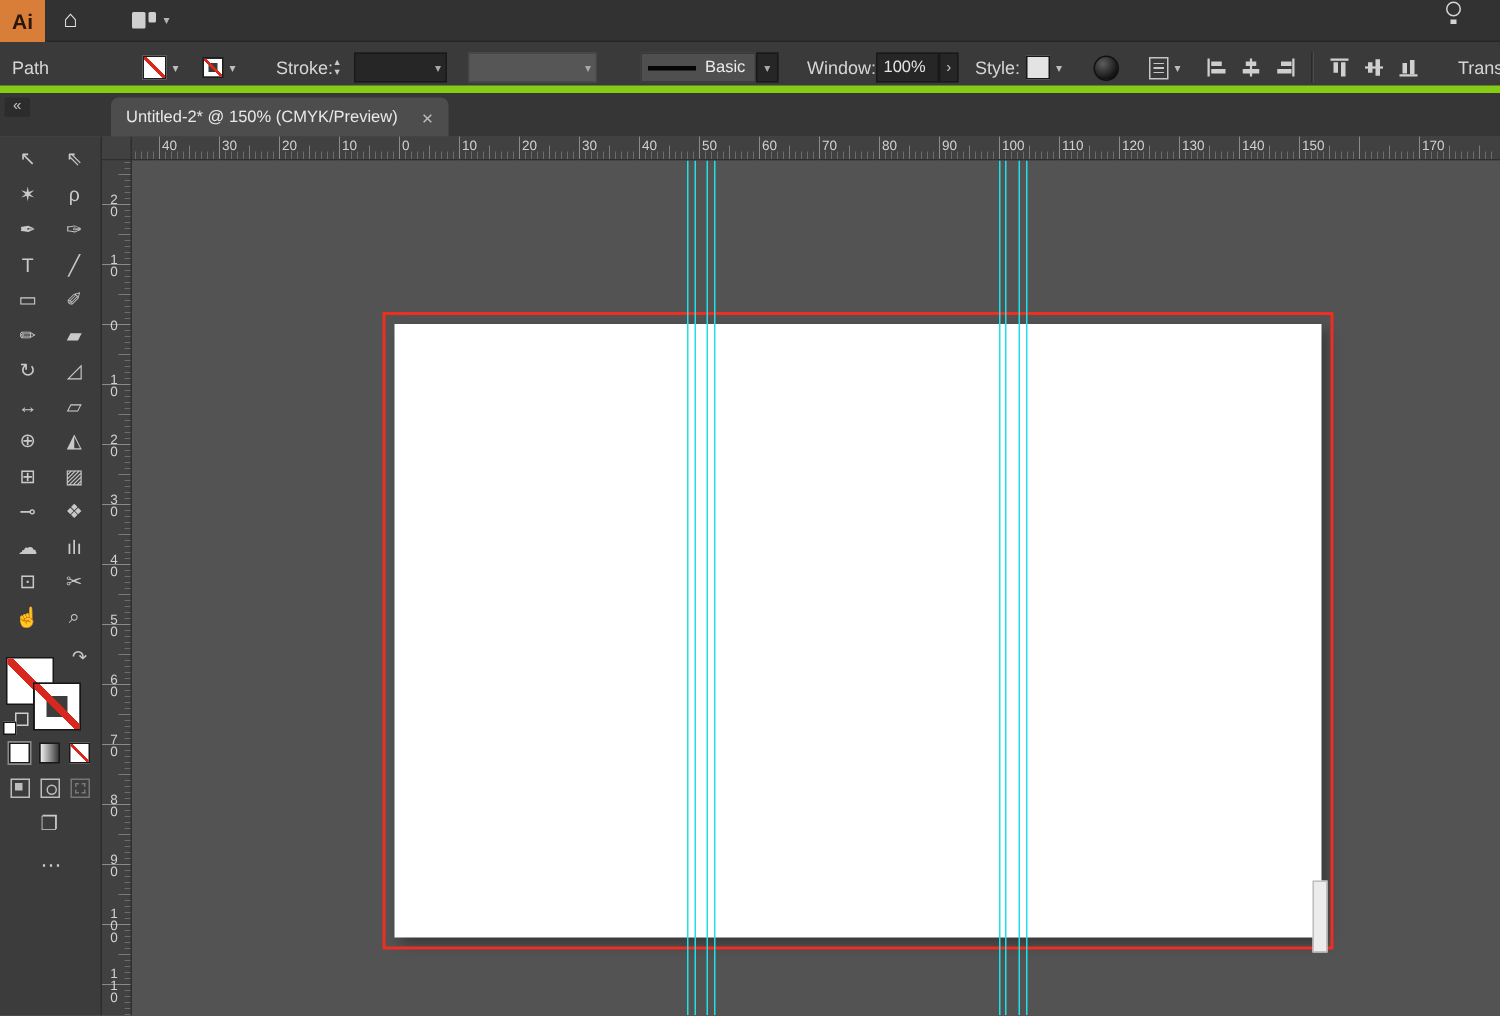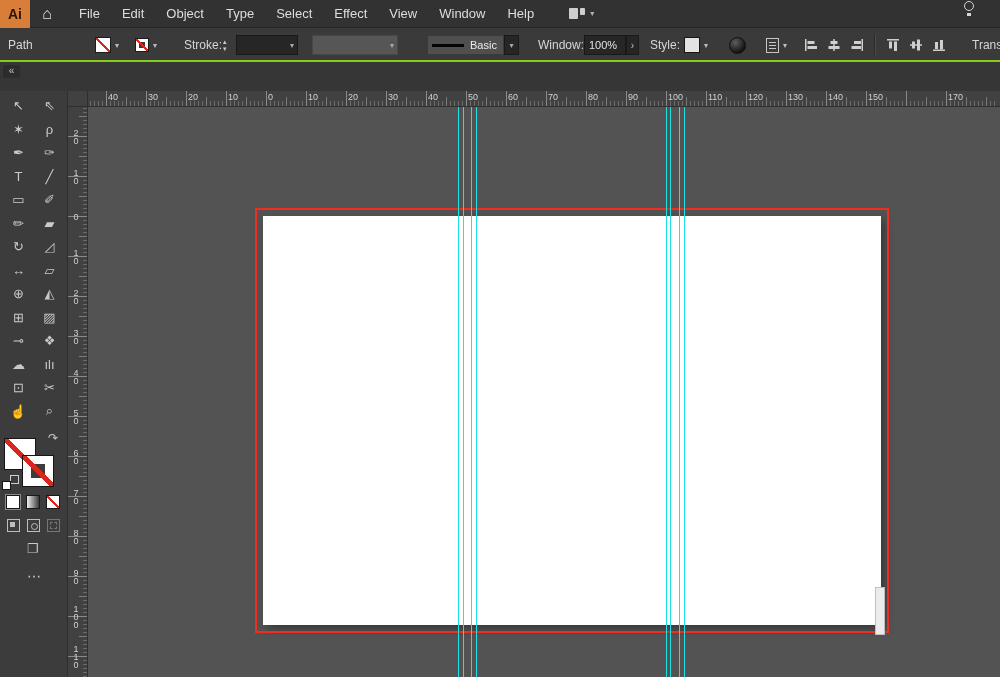--- a/index.html
+++ b/index.html
@@ -18,21 +18,21 @@
   .ws-tiles i{display:block;background:#cfcfcf;border-radius:1px;}
   .ws-tiles i:first-child{width:9px;height:11px;}
   .ws-tiles i:last-child{width:5px;height:7px;}
   .chev{font-size:8px;color:#b5b5b5;}
   .spacer{flex:1;}
   .bulb{margin-right:24px;position:relative;width:14px;height:17px;}
   .bulb-c{position:absolute;left:2px;top:1px;width:10px;height:10px;border:1.5px solid #d5d5d5;border-radius:50%;}
   .bulb-b{position:absolute;left:5px;top:13px;width:4px;height:3px;background:#d5d5d5;}
 
   
-  .controlbar{height:34px;background:#3a3a3a;border-bottom:2px solid #84cc16;position:relative;flex:none;overflow:hidden;padding-left:29px;}
+  .controlbar{height:34px;background:#3a3a3a;border-bottom:5px solid #84cc16;position:relative;flex:none;overflow:hidden;padding-left:29px;}
   .cb{position:absolute;top:0;height:34px;display:flex;align-items:center;}
   .cb-label{font-size:12px;color:#d6d6d6;white-space:nowrap;}
   .slashed{position:relative;}
   .slashed::after{content:"";position:absolute;inset:0;background:linear-gradient(to top right,transparent 44%,#d8281e 44%,#d8281e 56%,transparent 56%);}
   .fill-swatch{width:16px;height:16px;background:#fff;border:1px solid #1c1c1c;}
   .stroke-swatch{width:14px;height:14px;border:1px solid #1c1c1c;box-shadow:inset 0 0 0 3px #fff;background:#3a3a3a;}
   .chev-sm{font-size:8px;color:#bdbdbd;margin-left:4px;}
   .stepper{display:flex;flex-direction:column;justify-content:center;gap:2px;}
   .stepper i{font-style:normal;font-size:7px;line-height:5px;color:#c9c9c9;}
   .field{background:#262626;border:1px solid #191919;height:20px;display:flex;align-items:center;font-size:11px;color:#e3e3e3;padding-left:4px;}
@@ -111,31 +111,20 @@
   .artifact{position:absolute;left:787px;top:480px;width:10px;height:48px;background:#ececec;border:1px solid #bfbfbf;z-index:4;}
 </style>
 </head>
 <body>
 
 <div class="app">
 
   <header class="menubar">
     <div class="logo">Ai</div>
     <div class="home">⌂</div>
-    <nav class="menus">
-        <span class="menu-item">File</span>
-        <span class="menu-item">Edit</span>
-        <span class="menu-item">Object</span>
-        <span class="menu-item">Type</span>
-        <span class="menu-item">Select</span>
-        <span class="menu-item">Effect</span>
-        <span class="menu-item">View</span>
-        <span class="menu-item">Window</span>
-        <span class="menu-item">Help</span>
-      </nav>
     <div class="ws">
       <span class="ws-tiles">
           <i></i>
           <i></i>
         </span>
       <span class="chev">▾</span>
     </div>
     <div class="spacer"></div>
     <div class="bulb">
       <span class="bulb-c"></span>
@@ -247,20 +236,24 @@
           <rect x="8" y="2" width="3" height="9.5" fill="#cfcfcf"></rect>
       </svg>
     </div>
     <div class="cb" style="left:972px">
       <span class="cb-label">Transform</span>
     </div>
   </div>
 
   <div class="tabbar">
     <div class="collapse-btn">«</div>
+    <div class="doc-tab">
+      <span>Untitled-2* @ 150% (CMYK/Preview)</span>
+      <span class="tab-close">×</span>
+    </div>
   </div>
 
   <div class="main">
 
     <aside class="toolbar">
       <div class="tools">
           <button class="tool">
           <span class="tg">↖</span>
         </button>
           <button class="tool">

